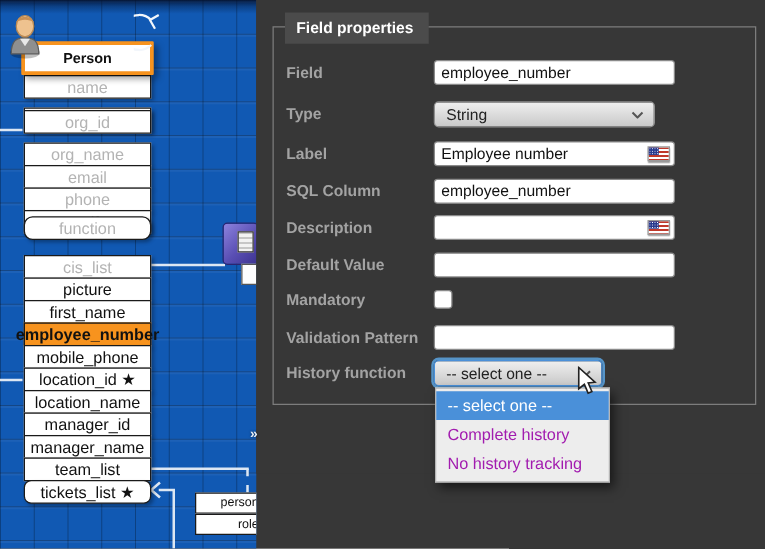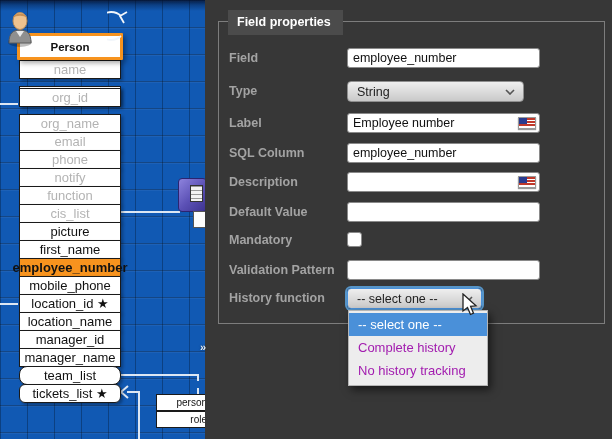--- a/index.html
+++ b/index.html
@@ -171,31 +171,31 @@
       <span>Person</span>
     </div>
 
     <div class="entity-row muted" style="top:60px;">name</div>
     <div class="entity-row muted" style="top:86px;">status</div>
     <div class="entity-row muted" style="top:88px;">org_id</div>
     <div class="entity-row muted" style="top:114px;">org_name</div>
     <div class="entity-row muted" style="top:132px;">email</div>
     <div class="entity-row muted" style="top:150px;">phone</div>
     <div class="entity-row muted" style="top:168px;">notify</div>
-    <div class="entity-row muted" style="top:186px;">function</div>
+    <div class="entity-row muted" style="top:173px;border-radius:7px;">function</div>
     <div class="entity-row muted" style="top:204px;">cis_list</div>
     <div class="entity-row" style="top:222px;">picture</div>
     <div class="entity-row" style="top:240px;">first_name</div>
     <div class="entity-row highlight" style="top:258px;">employee_number</div>
     <div class="entity-row" style="top:276px;">mobile_phone</div>
     <div class="entity-row" style="top:294px;">location_id ★</div>
     <div class="entity-row" style="top:312px;">location_name</div>
     <div class="entity-row" style="top:330px;">manager_id</div>
     <div class="entity-row" style="top:348px;">manager_name</div>
-    <div class="entity-row" style="top:366px;border-radius:8px;">team_list</div>
+    <div class="entity-row" style="top:366px;">team_list</div>
     <div class="entity-row" style="top:384px;border-radius:6px;">tickets_list ★</div>
 
     <div class="sub-row" style="top:394px;">person</div>
     <div class="sub-row" style="top:411px;">role</div>
 
     <svg class="person-icon" width="30" height="38">
       <ellipse cx="15" cy="33" rx="12" ry="5" fill="rgba(0,0,0,0.25)"></ellipse>
       <path d="M4 34 C4 24 8 21 15 21 C22 21 26 24 26 34 Z" fill="#8f8f8f" stroke="#5c5c5c" stroke-width="1"></path>
       <path d="M11 22 L15 28 L19 22 Z" fill="#e9e9e9"></path>
       <ellipse cx="15" cy="12" rx="7" ry="8.5" fill="#eec28f" stroke="#b98a55" stroke-width="1"></ellipse>

